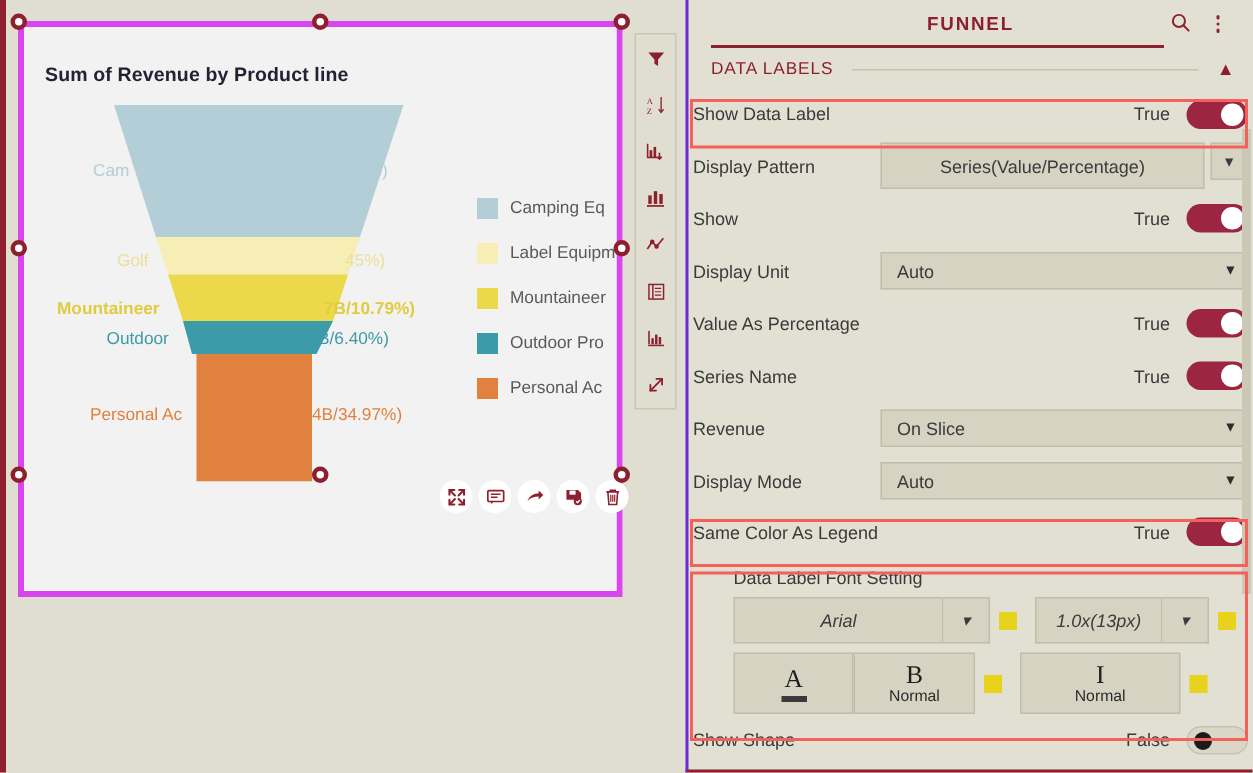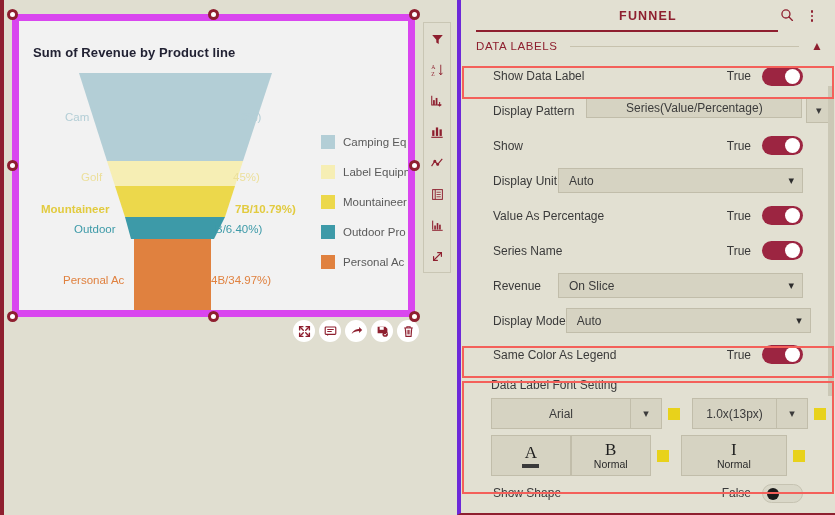--- a/index.html
+++ b/index.html
@@ -22,23 +22,23 @@
     left: 0; top: 0;
     width: 455px; height: 515px;
     background: #e0ded0;
     border-left: 4px solid #8e1f2f;
     box-sizing: border-box;
     overflow: hidden;
   }
   #widget {
     position: absolute;
     left: 8px; top: 14px;
-    width: 403px; height: 303px;
+    width: 403px; height: 384px;
     background: #f2f2f2;
-    border: 7px solid #d946ef;
+    border: 4px solid #d946ef;
     box-sizing: border-box;
   }
   #widget-inner {
     position: absolute;
     inset: 0;
     background: #f2f2f2;
     overflow: hidden;
   }
   .handle {
     position: absolute;
@@ -131,21 +131,21 @@
     justify-content: center;
     cursor: pointer;
     color: #8e1f2f;
   }
   
   #panel {
     position: absolute;
     left: 457px; top: 0;
     width: 378px; height: 515px;
     background: #e2e0d2;
-    border-left: 4px solid #6d28d9;
+    border-left: 2px solid #6d28d9;
     border-bottom: 2px solid #8e1f2f;
     box-sizing: border-box;
     overflow: hidden;
   }
   #panel-head {
     position: relative;
     height: 33px;
   }
   #panel-title {
     position: absolute;
@@ -206,21 +206,21 @@
     color: #8e1f2f;
     cursor: pointer;
     font-size: 12px;
     line-height: 1;
   }
   .prow {
     position: relative;
     height: 35px;
     display: flex;
     align-items: center;
-    padding: 0 32px;
+    padding: 0 3px;
     box-sizing: border-box;
   }
   .plabel {
     font-size: 12px;
     color: #3a3a3a;
     flex: 0 0 auto;
   }
   .pspacer { flex: 1; }
   .pvalue {
     font-size: 12px;
@@ -273,21 +273,21 @@
     font-size: 11px;
     line-height: 1;
   }
   .select-split {
     display: flex;
     gap: 4px;
     flex: 0 0 auto;
   }
   .select-split .sbody {
     width: 216px;
-    height: 20px;
+    height: 31px;
     background: #d6d3c2;
     border: 1px solid #c1bdaa;
     box-sizing: border-box;
     display: flex;
     align-items: center;
     justify-content: center;
     font-size: 12px;
     cursor: pointer;
     margin-left: 12px;
   }
@@ -321,20 +321,21 @@
     padding: 7px 0 6px 0;
   }
   .font-line {
     display: flex;
     align-items: center;
     gap: 6px;
     margin-bottom: 6px;
   }
   .fsel {
     display: flex;
+    font-style: italic;
   }
   .fsel .fbody {
     height: 31px;
     background: #d6d3c2;
     border: 1px solid #c1bdaa;
     box-sizing: border-box;
     display: flex;
     align-items: center;
     justify-content: center;
     font-size: 12px;
@@ -418,21 +419,21 @@
         <polygon points="115,218 192,218 192,303 115,303" fill="#e0813f"></polygon>
       </svg>
 
       <div class="fn-label" style="left:46px; top:90px; color:#b3ced6;">Cam</div>
       <div class="fn-label" style="left:222px; top:90px; color:#b3ced6;">9%)</div>
 
       <div class="fn-label" style="left:62px; top:150px; color:#ecdf9a;">Golf</div>
       <div class="fn-label" style="left:214px; top:150px; color:#ecdf9a;">45%)</div>
 
       <div class="fn-label" style="left:22px; top:182px; color:#e2cb3f; font-weight:bold;">Mountaineer</div>
-      <div class="fn-label" style="left:216px; top:182px; color:#e2cb3f; font-weight:bold;">7B/10.79%)</div>
+      <div class="fn-label" style="left:200px; top:182px; color:#e2cb3f; font-weight:bold;">7B/10.79%)</div>
 
       <div class="fn-label" style="left:55px; top:202px; color:#3d9aa8;">Outdoor</div>
       <div class="fn-label" style="left:196px; top:202px; color:#3d9aa8;">B/6.40%)</div>
 
       <div class="fn-label" style="left:44px; top:253px; color:#e0813f;">Personal Ac</div>
       <div class="fn-label" style="left:192px; top:253px; color:#e0813f;">4B/34.97%)</div>
 
       <div id="legend">
         <div class="legend-row">
           <span class="legend-swatch" style="background:#b3ced6"></span>

